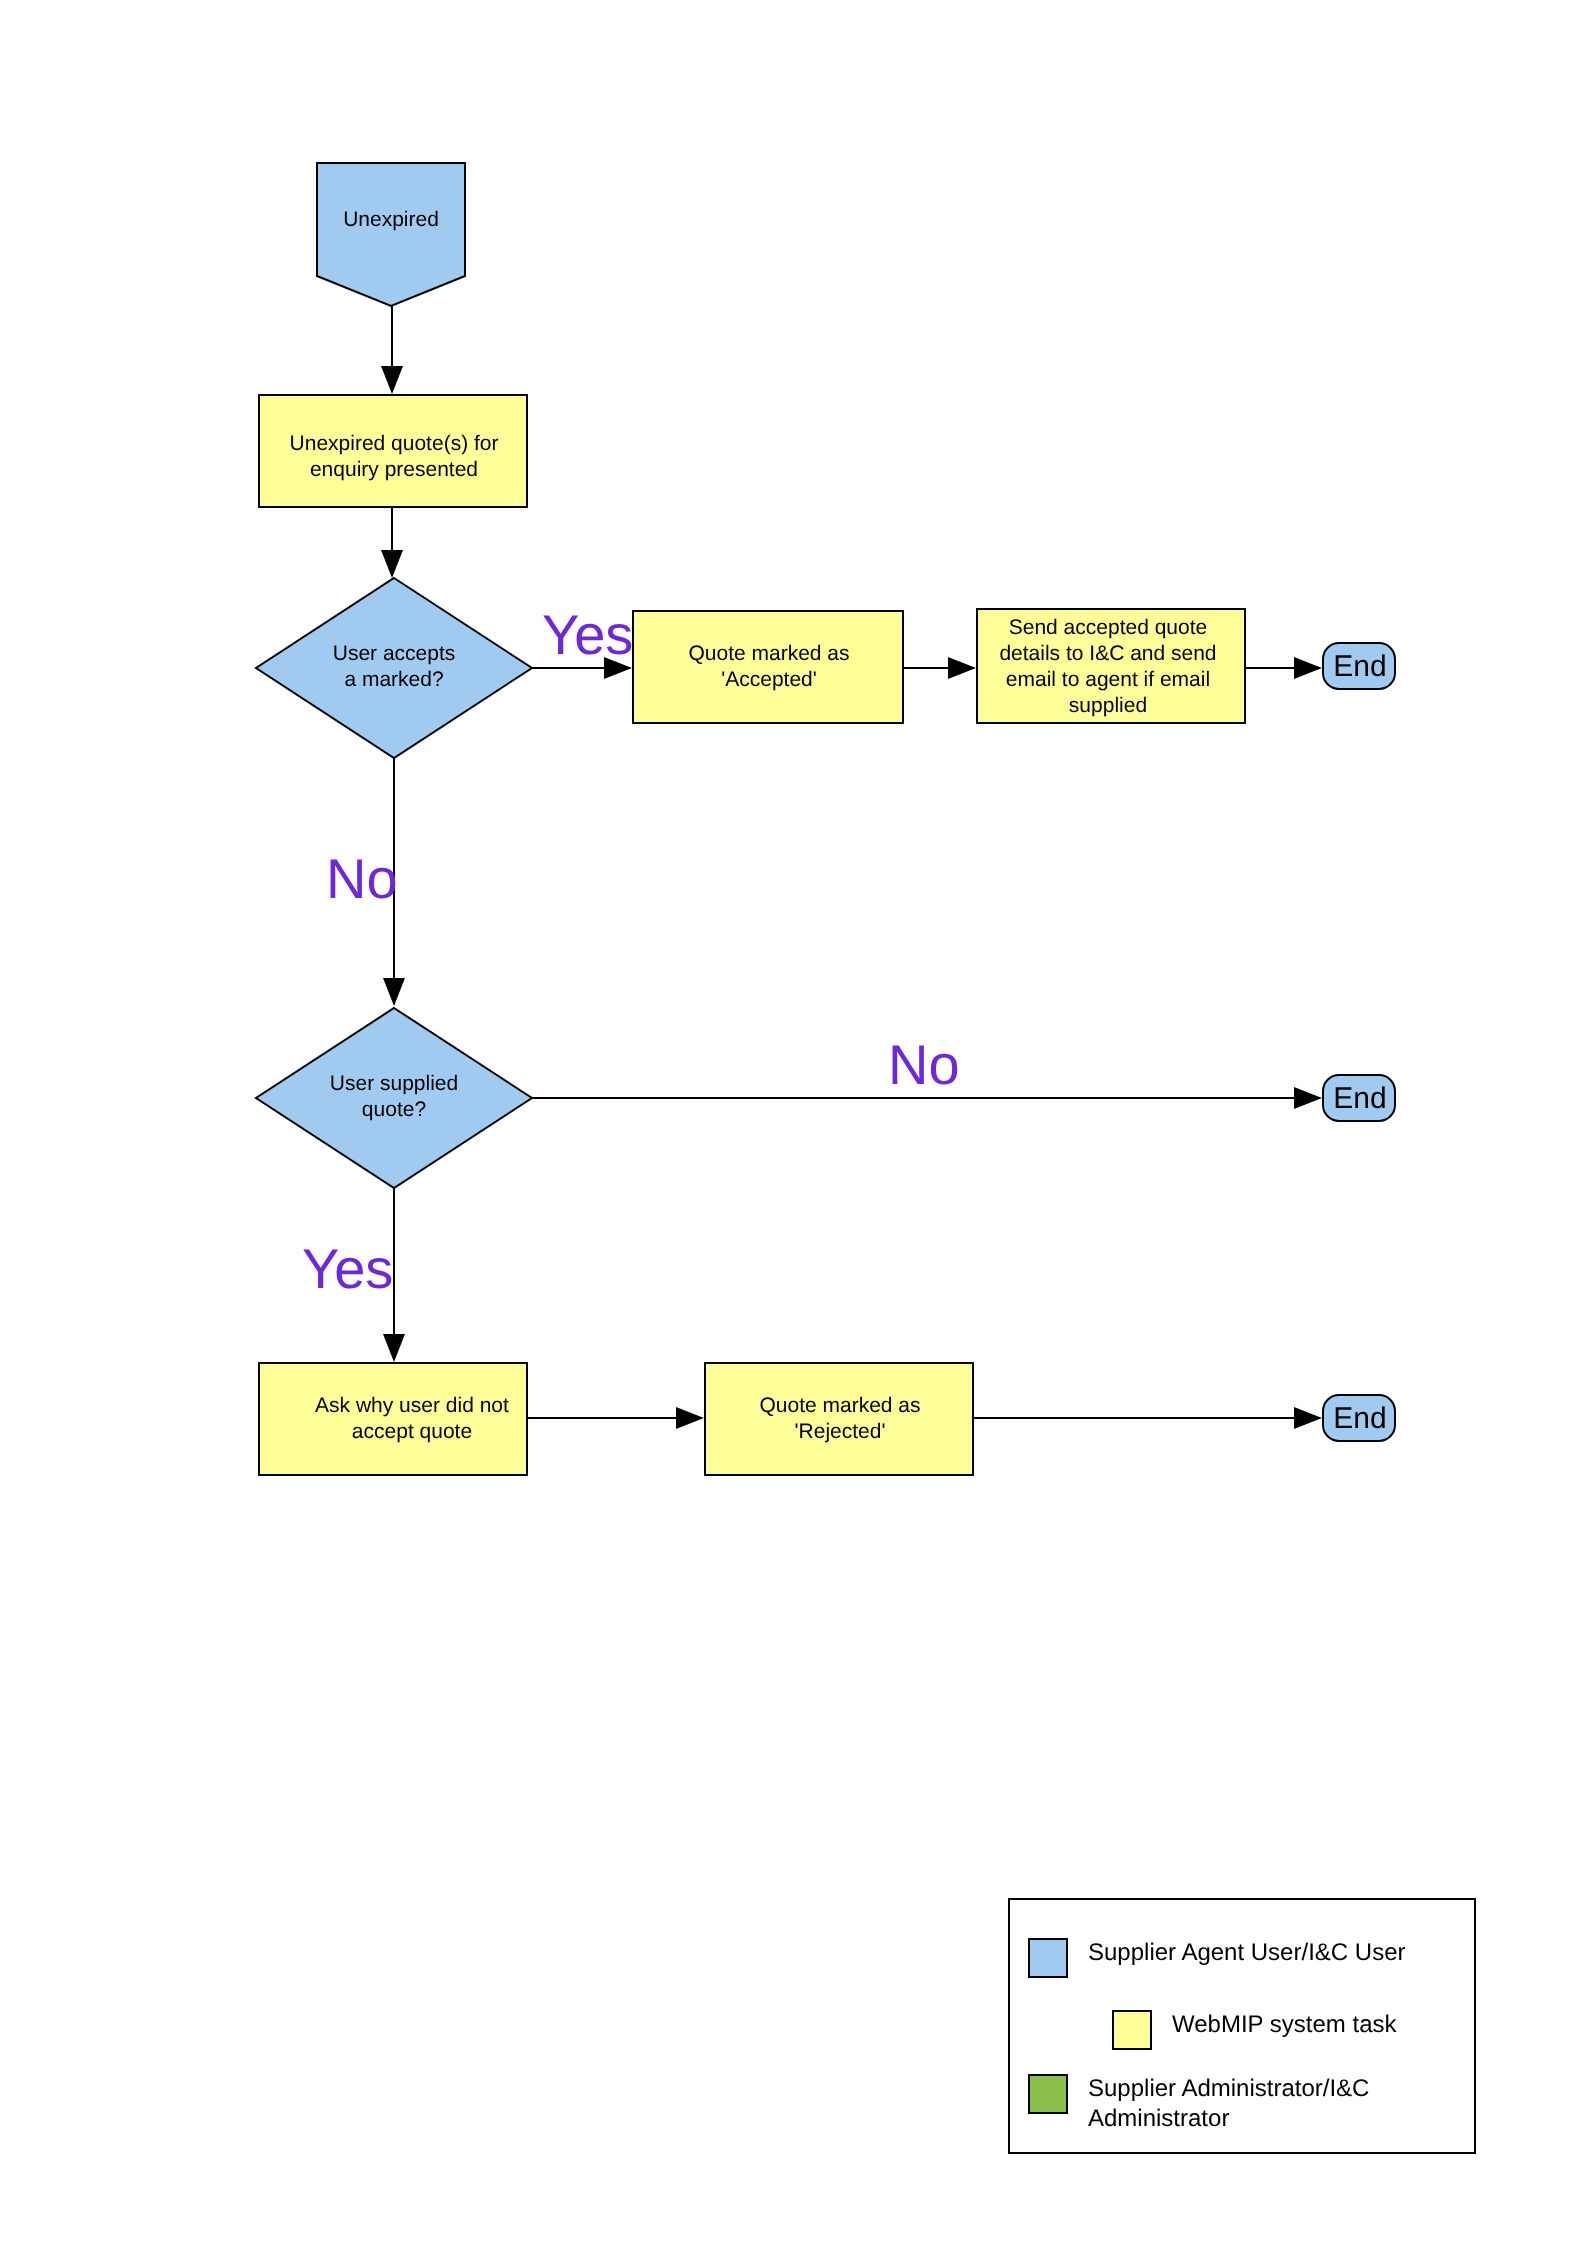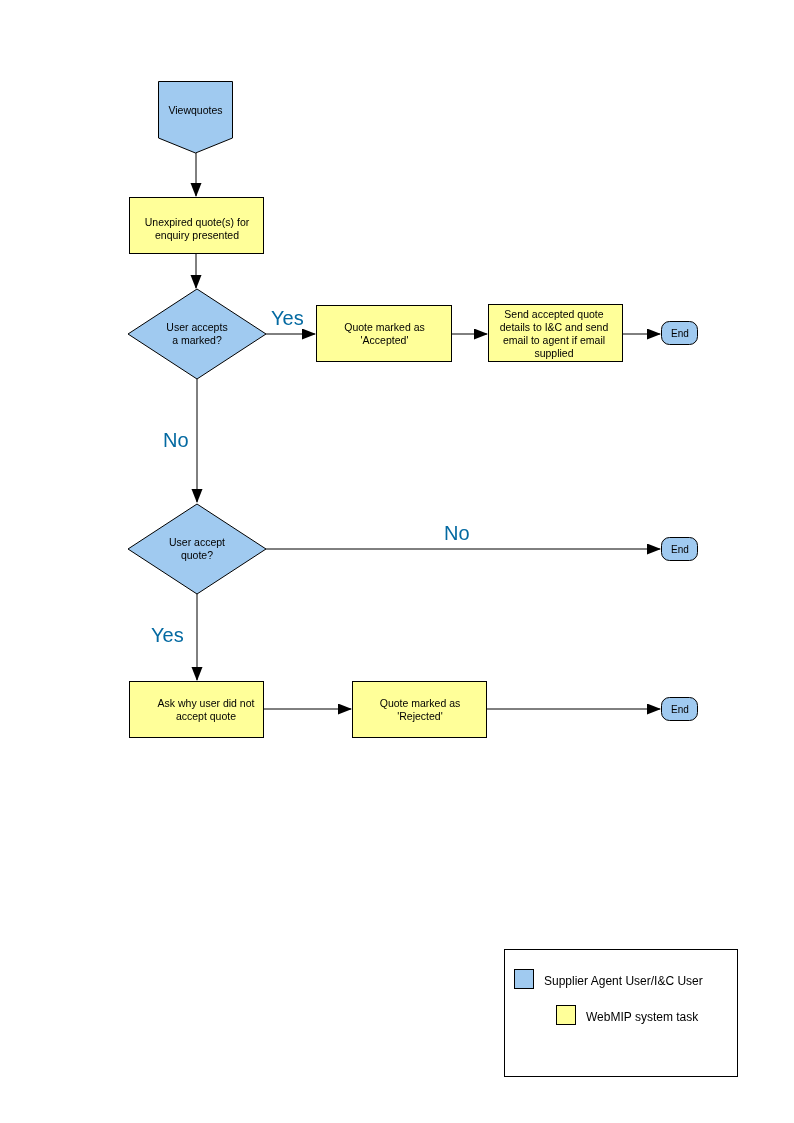--- a/index.html
+++ b/index.html
@@ -23,43 +23,43 @@
     display: flex;
     align-items: center;
     justify-content: center;
     text-align: center;
     font-size: 10.5px;
     line-height: 13px;
     color: #000;
     white-space: pre-line;
     pointer-events: none;
   }
-  .end-lbl { font-size: 10px; }
+  .end-lbl { font-size: 15px; }
   .edge-lbl {
     position: absolute;
-    font-size: 20px;
+    font-size: 28px;
     line-height: 26px;
-    color: #0369a1;
+    color: #6d28d9;
     white-space: pre;
   }
   .legend {
     position: absolute;
     left: 504px;
     top: 949px;
     width: 234px;
     height: 128px;
     border: 1px solid #000;
     background: #ffffff;
     box-sizing: border-box;
   }
   .legend-row {
     position: absolute;
     left: 9px;
     display: flex;
-    align-items: flex-end;
+    align-items: flex-start;
     gap: 10px;
   }
   .legend-swatch {
     width: 20px;
     height: 20px;
     border: 1px solid #000;
     box-sizing: border-box;
     flex: 0 0 auto;
   }
   .swatch-actor  { background: var(--c-actor,  #a0caf0); }
@@ -101,33 +101,33 @@
     <rect class="shape fill-system" x="316.5" y="305.5" width="135" height="56"></rect>
     <rect class="shape fill-system" x="488.5" y="304.5" width="134" height="57"></rect>
     <rect class="shape fill-actor" x="661.5" y="321.5" width="36" height="23" rx="8" ry="8"></rect>
     <polygon class="shape fill-actor" points="197,504 266,549 197,594 128,549"></polygon>
     <rect class="shape fill-actor" x="661.5" y="537.5" width="36" height="23" rx="8" ry="8"></rect>
     <rect class="shape fill-system" x="129.5" y="681.5" width="134" height="56"></rect>
     <rect class="shape fill-system" x="352.5" y="681.5" width="134" height="56"></rect>
     <rect class="shape fill-actor" x="661.5" y="697.5" width="36" height="23" rx="8" ry="8"></rect>
   </svg>
 
-  <div class="lbl" style="left:158px; top:82px; width:75px; height:56px;">Viewquotes</div>
+  <div class="lbl" style="left:158px; top:82px; width:75px; height:56px;">Unexpired</div>
   <div class="lbl" style="left:130px; top:198px; width:134px; height:61px;">Unexpired quote(s) for
 enquiry presented</div>
   <div class="lbl" style="left:128px; top:289px; width:138px; height:90px;">User accepts
 a marked?</div>
   <div class="lbl" style="left:317px; top:306px; width:135px; height:56px;">Quote  marked as
 'Accepted'</div>
   <div class="lbl" style="left:489px; top:305px; width:130px; height:57px;">Send accepted quote
 details to I&amp;C and send
 email to agent if email
 supplied</div>
   <div class="lbl end-lbl" style="left:662px; top:322px; width:36px; height:22px;">End</div>
-  <div class="lbl" style="left:128px; top:504px; width:138px; height:90px;">User accept
+  <div class="lbl" style="left:128px; top:504px; width:138px; height:90px;">User supplied
 quote?</div>
   <div class="lbl end-lbl" style="left:662px; top:538px; width:36px; height:22px;">End</div>
   <div class="lbl" style="left:130px; top:682px; width:152px; height:56px;">Ask why user did not
 accept quote</div>
   <div class="lbl" style="left:353px; top:682px; width:134px; height:56px;">Quote  marked as
 'Rejected'</div>
   <div class="lbl end-lbl" style="left:662px; top:698px; width:36px; height:22px;">End</div>
 
   <div class="edge-lbl" style="left:271px; top:305px;">Yes</div>
   <div class="edge-lbl" style="left:163px; top:427px;">No</div>
@@ -136,15 +136,19 @@
 
   <div class="legend">
     <div class="legend-row" style="top:19px;">
       <div class="legend-swatch swatch-actor"></div>
       <div class="legend-label">Supplier Agent User/I&amp;C User</div>
     </div>
     <div class="legend-row" style="top:55px;padding-left:42px;">
       <div class="legend-swatch swatch-system"></div>
       <div class="legend-label">WebMIP system task</div>
     </div>
+    <div class="legend-row" style="top:87px;">
+      <div class="legend-swatch swatch-admin"></div>
+      <div class="legend-label">Supplier Administrator/I&amp;C Administrator</div>
+    </div>
   </div>
 
 </div>
 
 </body></html>

